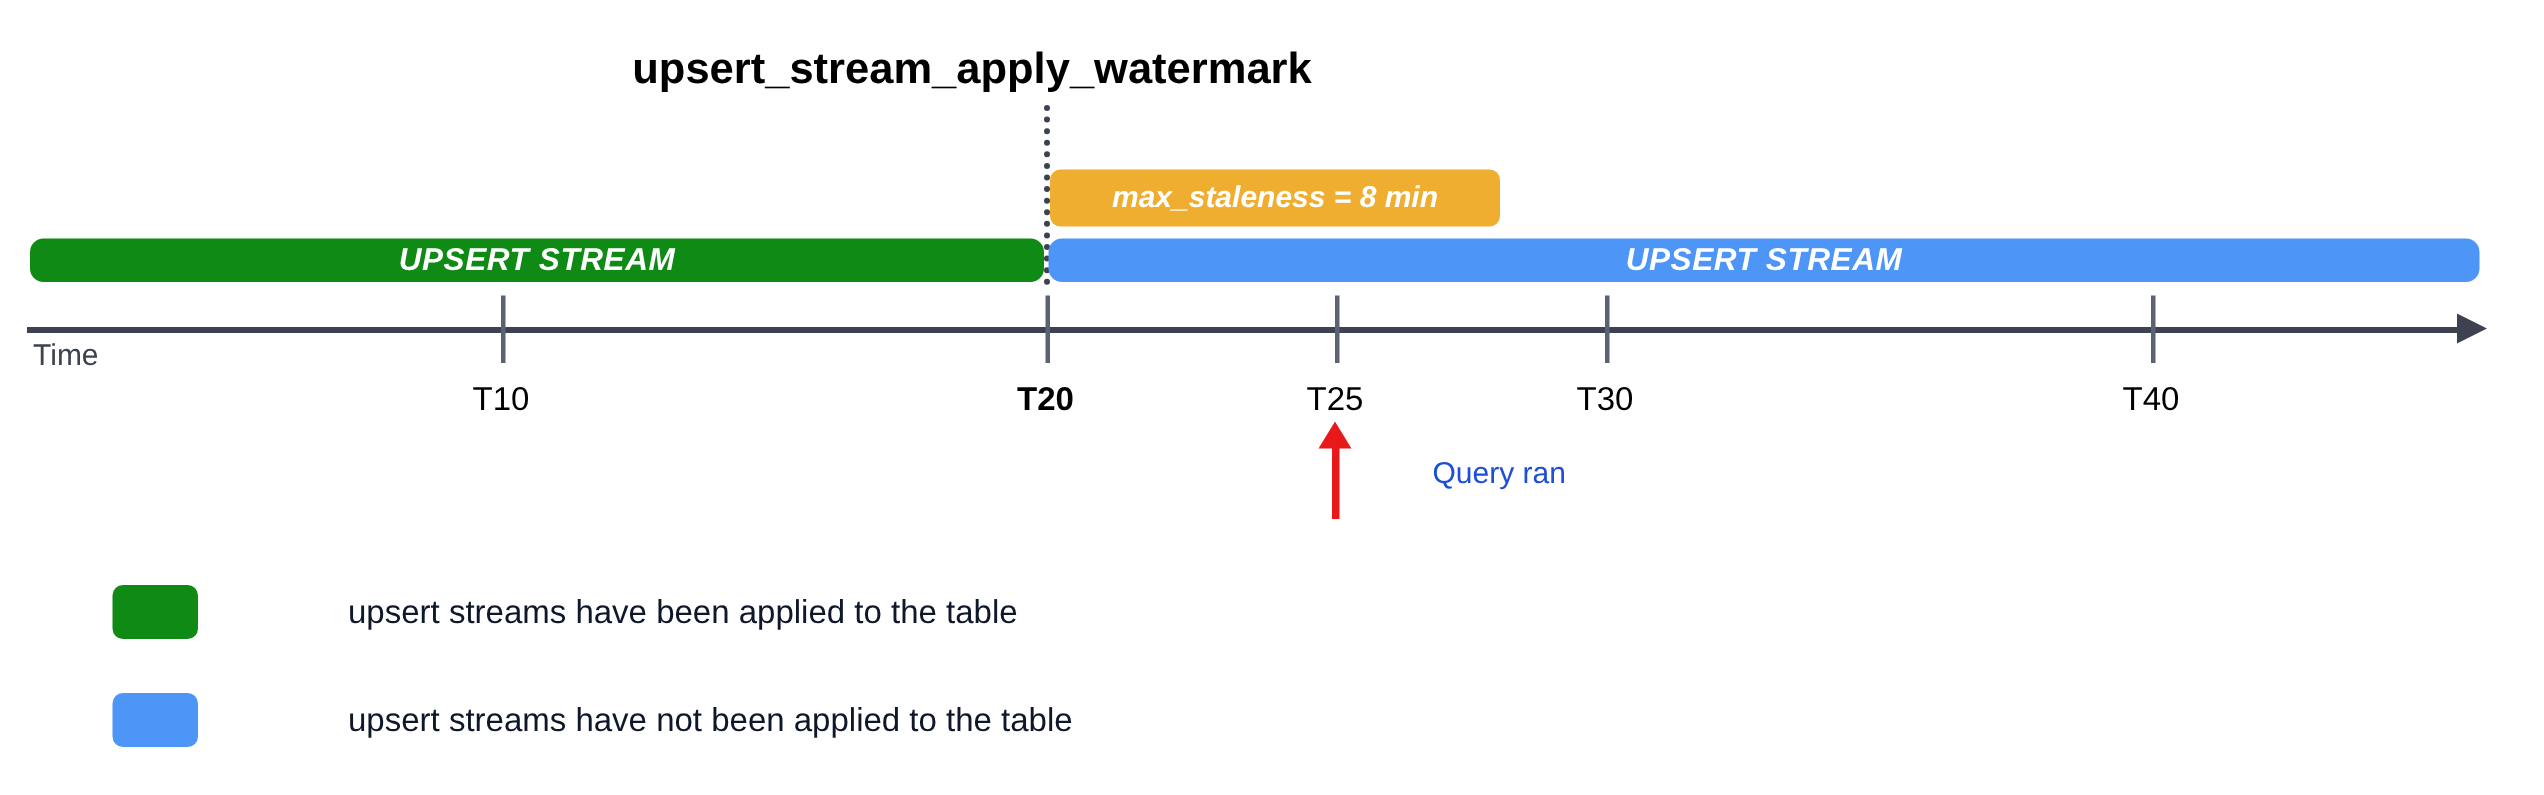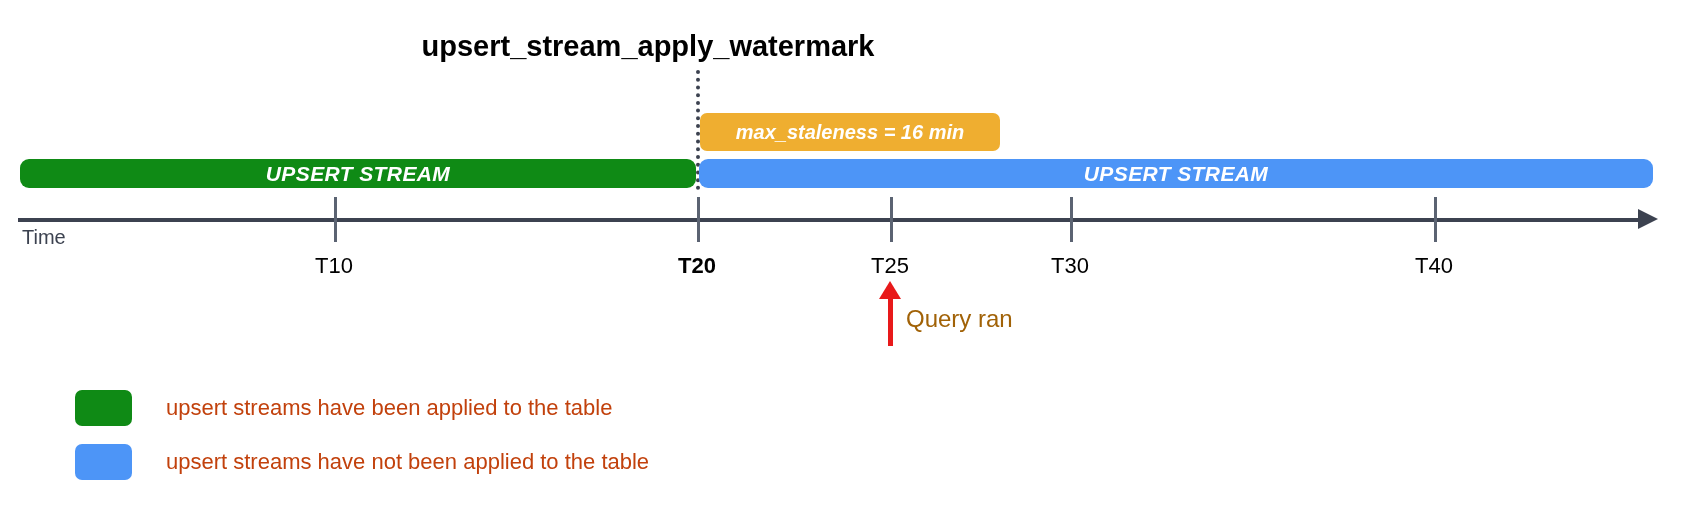--- a/index.html
+++ b/index.html
@@ -141,60 +141,60 @@
   #query-arrow-head {
     left: 879px;
     top: 281px;
     width: 0;
     height: 0;
     border-left: 11px solid transparent;
     border-right: 11px solid transparent;
     border-bottom: 18px solid #e8191a;
   }
   #query-ran-label {
-    left: 906px;
+    left: 955px;
     top: 305px;
-    font-size: 24px;
-    color: #a16207;
+    font-size: 20px;
+    color: #1d4ed8;
     white-space: nowrap;
   }
 
   
   .legend-row {
     left: 75px;
     height: 36px;
     display: flex;
     align-items: center;
   }
   #legend-row-0 { top: 390px; }
-  #legend-row-1 { top: 444px; }
+  #legend-row-1 { top: 462px; }
   .legend-swatch {
     width: 57px;
     height: 36px;
     border-radius: 7px;
     flex: 0 0 auto;
   }
   .legend-text {
-    margin-left: 34px;
+    margin-left: 100px;
     font-size: 22px;
-    color: #c2410c;
+    color: #0f172a;
     white-space: nowrap;
   }
 </style>
 </head>
 <body>
 
 <div id="diagram">
 
   <div class="abs" id="title">upsert_stream_apply_watermark</div>
 
   <div class="abs" id="watermark-line" style="border-left-color: rgb(60, 66, 80);"></div>
 
   <div class="abs" id="staleness-bar" style="background: rgb(239, 174, 48);">
-    <span id="staleness-label">max_staleness = 16 min</span>
+    <span id="staleness-label">max_staleness = 8 min</span>
   </div>
 
   <div class="abs stream-bar" id="applied-bar" style="background: rgb(15, 138, 21);">
     <span class="stream-label">UPSERT STREAM</span>
   </div>
 
   <div class="abs stream-bar" id="not-applied-bar" style="background: rgb(77, 149, 247);">
     <span class="stream-label">UPSERT STREAM</span>
   </div>
 

